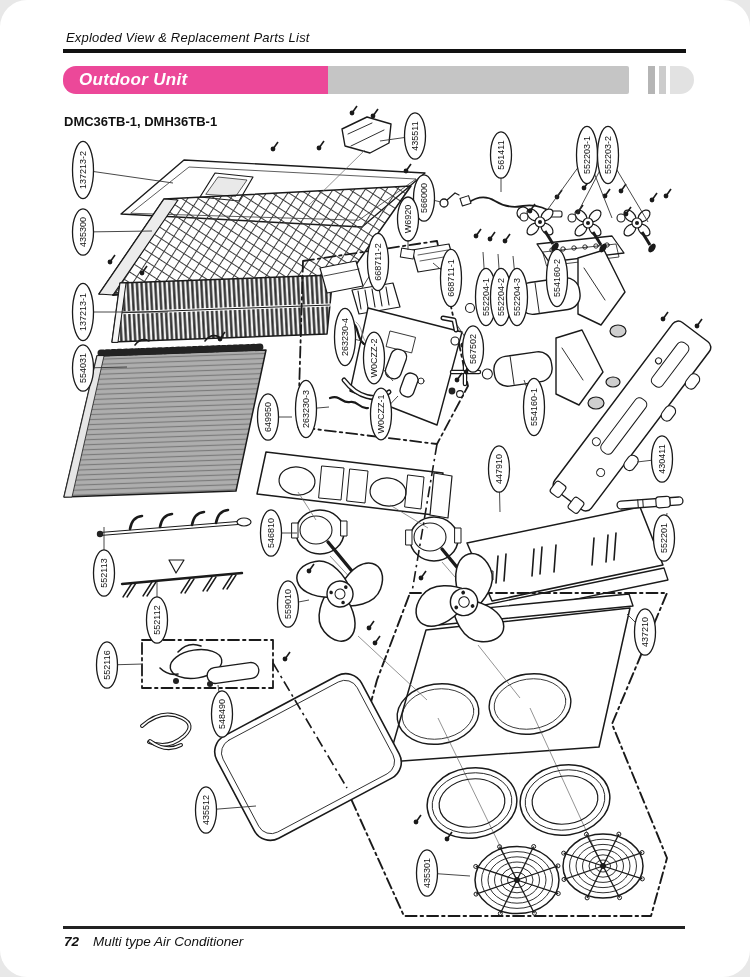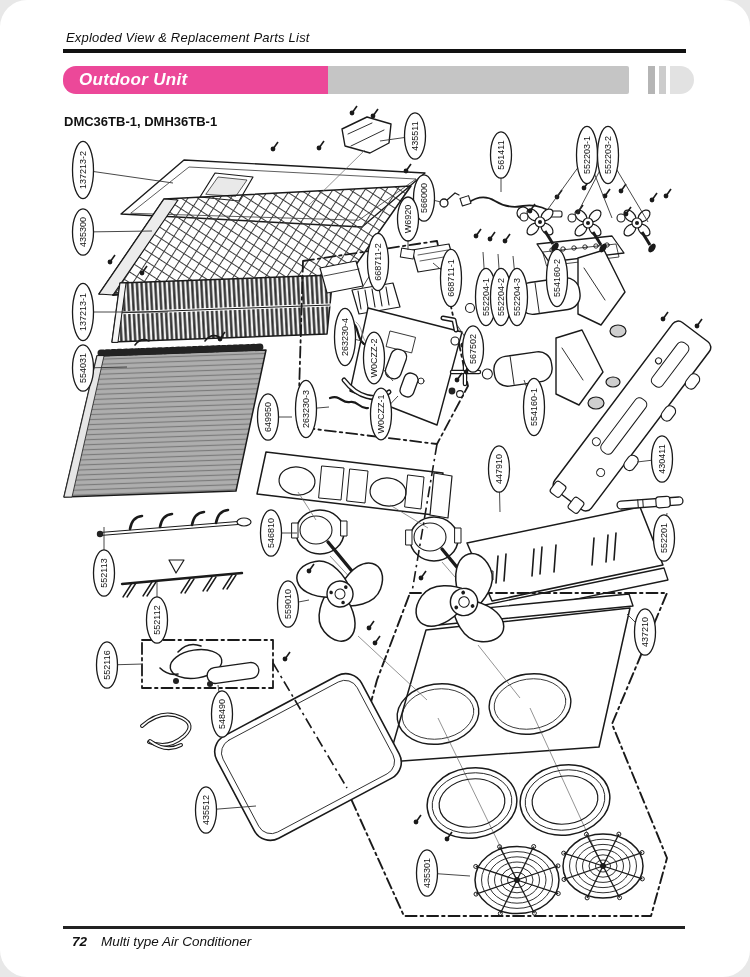--- a/index.html
+++ b/index.html
@@ -12,21 +12,21 @@
   .banner-dark{width:265px;height:100%;background:#ec4899;border-radius:13px 0 0 13px;
                display:flex;align-items:center;padding-left:16px;box-sizing:border-box;}
   .banner-dark span{color:#fff;font-size:17px;font-weight:bold;font-style:italic;letter-spacing:.3px;}
   .banner-light{flex:1;height:100%;background:#c5c5c5;border-radius:0 2px 2px 0;}
   .banner-deco{position:absolute;left:648px;top:66px;height:28px;display:flex;align-items:stretch;}
   .deco-bar1{width:7px;background:#b5b5b5;margin-right:4px;}
   .deco-bar2{width:7px;background:#cccccc;margin-right:4px;}
   .deco-cap{width:24px;background:#e2e2e2;border-radius:0 14px 14px 0;}
   .models{position:absolute;left:64px;top:95px;font-size:13px;font-weight:bold;color:#111;margin-top:19px;}
   .ftr-rule{position:absolute;left:63px;top:926px;width:622px;height:2.5px;background:#222;}
-  .ftr{position:absolute;left:72px;top:934px;font-size:13.5px;color:#111;font-style:italic;}
+  .ftr{position:absolute;left:64px;top:934px;font-size:13.5px;color:#111;font-style:italic;}
   .ftr b{font-weight:bold;margin-right:14px;}
   svg{position:absolute;left:0;top:0;}
   svg *{vector-effect:none;}
 </style>
 </head>
 <body>
 
 <div class="page">
 
   <div class="hdr-title">Exploded View &amp; Replacement Parts List</div>

